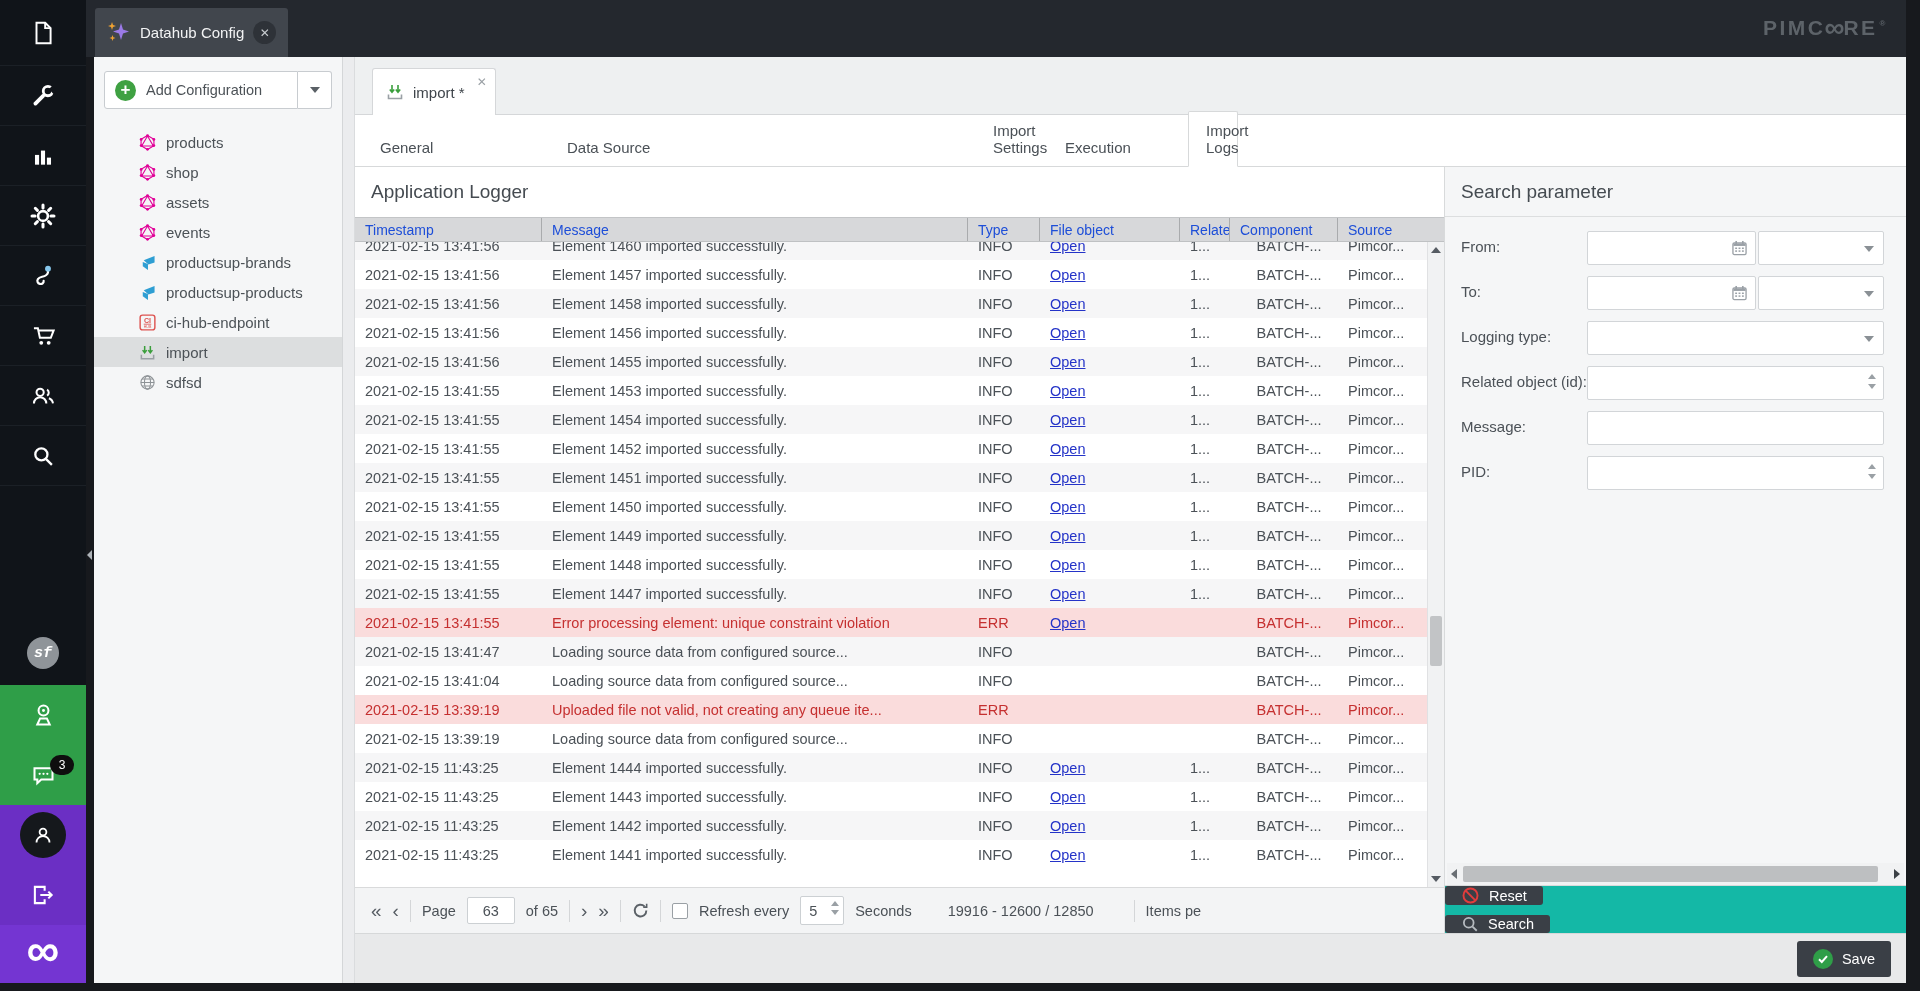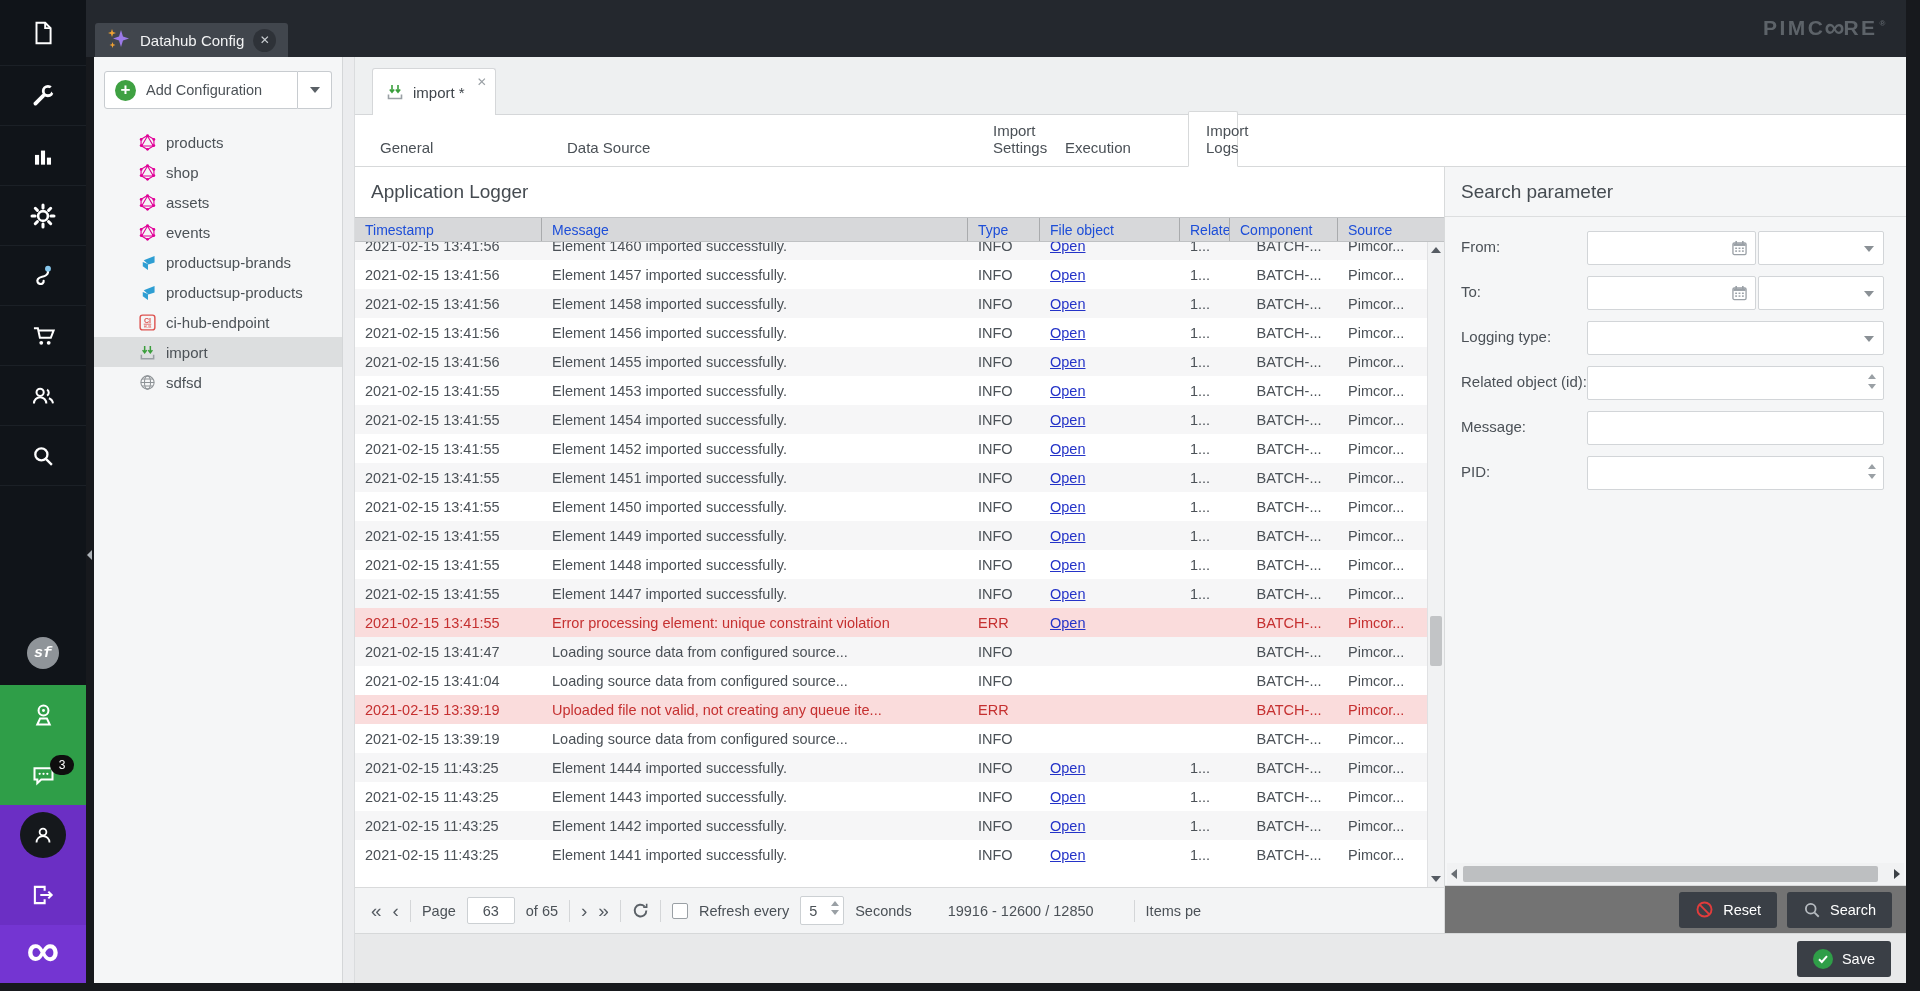--- a/index.html
+++ b/index.html
@@ -26,21 +26,21 @@
   .avatar-circle { width:46px; height:46px; border-radius:50%; background:#15181c;
     display:flex; align-items:center; justify-content:center; }
   .chat-badge { position:absolute; top:10px; right:12px; background:#0e0e0e; color:#fff;
     font-size:12px; min-width:24px; height:20px; border-radius:10px; display:flex;
     align-items:center; justify-content:center; padding:0 6px; }
 
   
   .right-col { flex:1; display:flex; flex-direction:column; min-width:0; }
 
   .topbar { height:57px; background:#24282e; display:flex; align-items:flex-end; flex-shrink:0; position:relative; }
-  .dh-tab { margin-left:9px; height:34px; background:#41464d; border-radius:3px 3px 0 0;
+  .dh-tab { margin-left:9px; height:49px; background:#41464d; border-radius:3px 3px 0 0;
     display:flex; align-items:center; padding:0 12px 0 10px; gap:9px; cursor:pointer; }
   .dh-tab-label { color:#f2f3f4; font-size:15px; }
   .dh-close { width:23px; height:23px; border-radius:50%; background:#2e3238; color:#c9cdd1;
     display:flex; align-items:center; justify-content:center; font-size:12px; cursor:pointer; }
   .dh-spark { width:26px; height:26px; position:relative; display:block; }
   .pim-logo { position:absolute; right:18px; top:16px; color:#5d6369; font-size:21px;
     letter-spacing:2.5px; font-weight:bold; display:flex; align-items:center; }
   .pim-logo .inf { font-size:28px; font-weight:bold; line-height:20px; margin:0 -1px; letter-spacing:0; }
   .pim-logo sup { font-size:8px; margin-left:2px; margin-top:-10px; }
 
@@ -165,23 +165,23 @@
 
   .hscroll { height:22px; margin:0 2px; background:#f1f2f3; display:flex; align-items:center;
     position:relative; flex-shrink:0; }
   .hs-left { width:0;height:0;border-top:5px solid transparent;border-bottom:5px solid transparent;
     border-right:6px solid #6a6f74; margin-left:4px; cursor:pointer; }
   .hs-right { width:0;height:0;border-top:5px solid transparent;border-bottom:5px solid transparent;
     border-left:6px solid #3c4146; position:absolute; right:4px; cursor:pointer; }
   .hs-thumb { position:absolute; left:16px; right:26px; top:3px; height:16px;
     background:#bdbfc1; border-radius:2px; cursor:pointer; }
 
-  .btnbar { height:48px; background:#737373; border-top:1px solid #d9dadb;
-    display:flex; align-items:center; justify-content:flex-end; gap:10px;
-    padding-right:14px; flex-shrink:0; }
+  .btnbar { height:48px; background:#14b8a6; border-top:1px solid #d9dadb;
+    display:flex; align-items:flex-start; justify-content:flex-end; gap:10px;
+    padding-right:14px; flex-shrink:0;flex-direction:column; }
   .dark-btn { height:36px; background:#3a3f46; border-radius:3px; color:#fff; font-size:14.5px;
     display:flex; align-items:center; gap:9px; padding:0 16px; cursor:pointer; }
   .save-check { width:20px; height:20px; border-radius:50%; background:#2f9e48;
     display:flex; align-items:center; justify-content:center; }
 
   .bottom-bar { height:50px; background:#e8e9ea; border-top:1px solid #d6d8d9;
     display:flex; align-items:center; justify-content:flex-end; padding-right:15px; flex-shrink:0; }
 </style>
 </head>
 <body>

